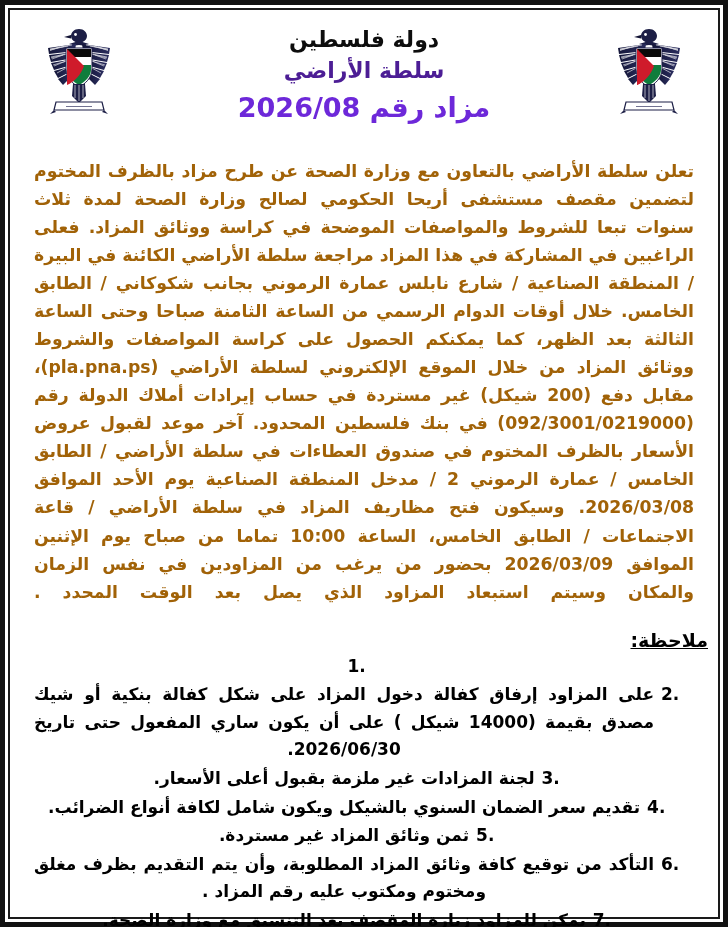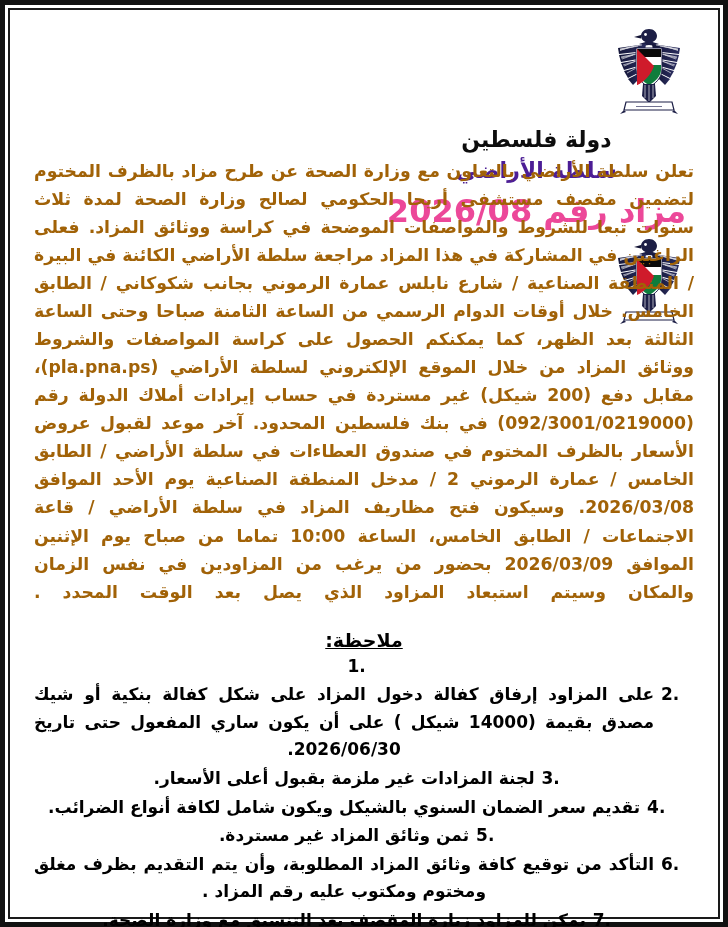--- a/index.html
+++ b/index.html
@@ -37,21 +37,20 @@
     flex-direction: column;
   }
 
   
   .doc-header {
     display: flex;
     align-items: flex-start;
     justify-content: space-between;
     padding: 4px 22px 0 22px;
     min-height: 118px;
-    flex-direction: column;
   }
   .emblem {
     width: 74px;
     height: 96px;
     flex: 0 0 auto;
     margin-top: 4px;
   }
   .emblem svg { display: block; width: 100%; height: 100%; }
 
   .header-titles {
@@ -67,24 +66,24 @@
     color: #0d0d0d;
   }
   .title-authority {
     font-size: 22px;
     font-weight: bold;
     line-height: 1.35;
     margin-top: 2px;
     color: #4c1d95;
   }
   .title-auction {
-    font-size: 32px;
+    font-size: 27px;
     font-weight: bold;
     margin-top: 7px;
-    color: #ec4899;
+    color: #6d28d9;
     direction: rtl;
     unicode-bidi: isolate;
   }
 
   
   .body-section {
     padding: 2px 14px 0 14px;
   }
   .body-paragraph {
     font-size: 17.3px;
@@ -95,21 +94,21 @@
     color: #a16207;
     direction: rtl;
     word-spacing: -0.5px;
   }
 
   
   .notes-heading {
     font-size: 19px;
     font-weight: bold;
     text-decoration: underline;
-    text-align: center;
+    text-align: right;
     margin: 6px 0 2px 0;
     color: #000000;
   }
 
   
   .notes-list {
     list-style: none;
     margin: 0;
     padding: 0 26px 0 14px;
     counter-reset: noteCounter;

